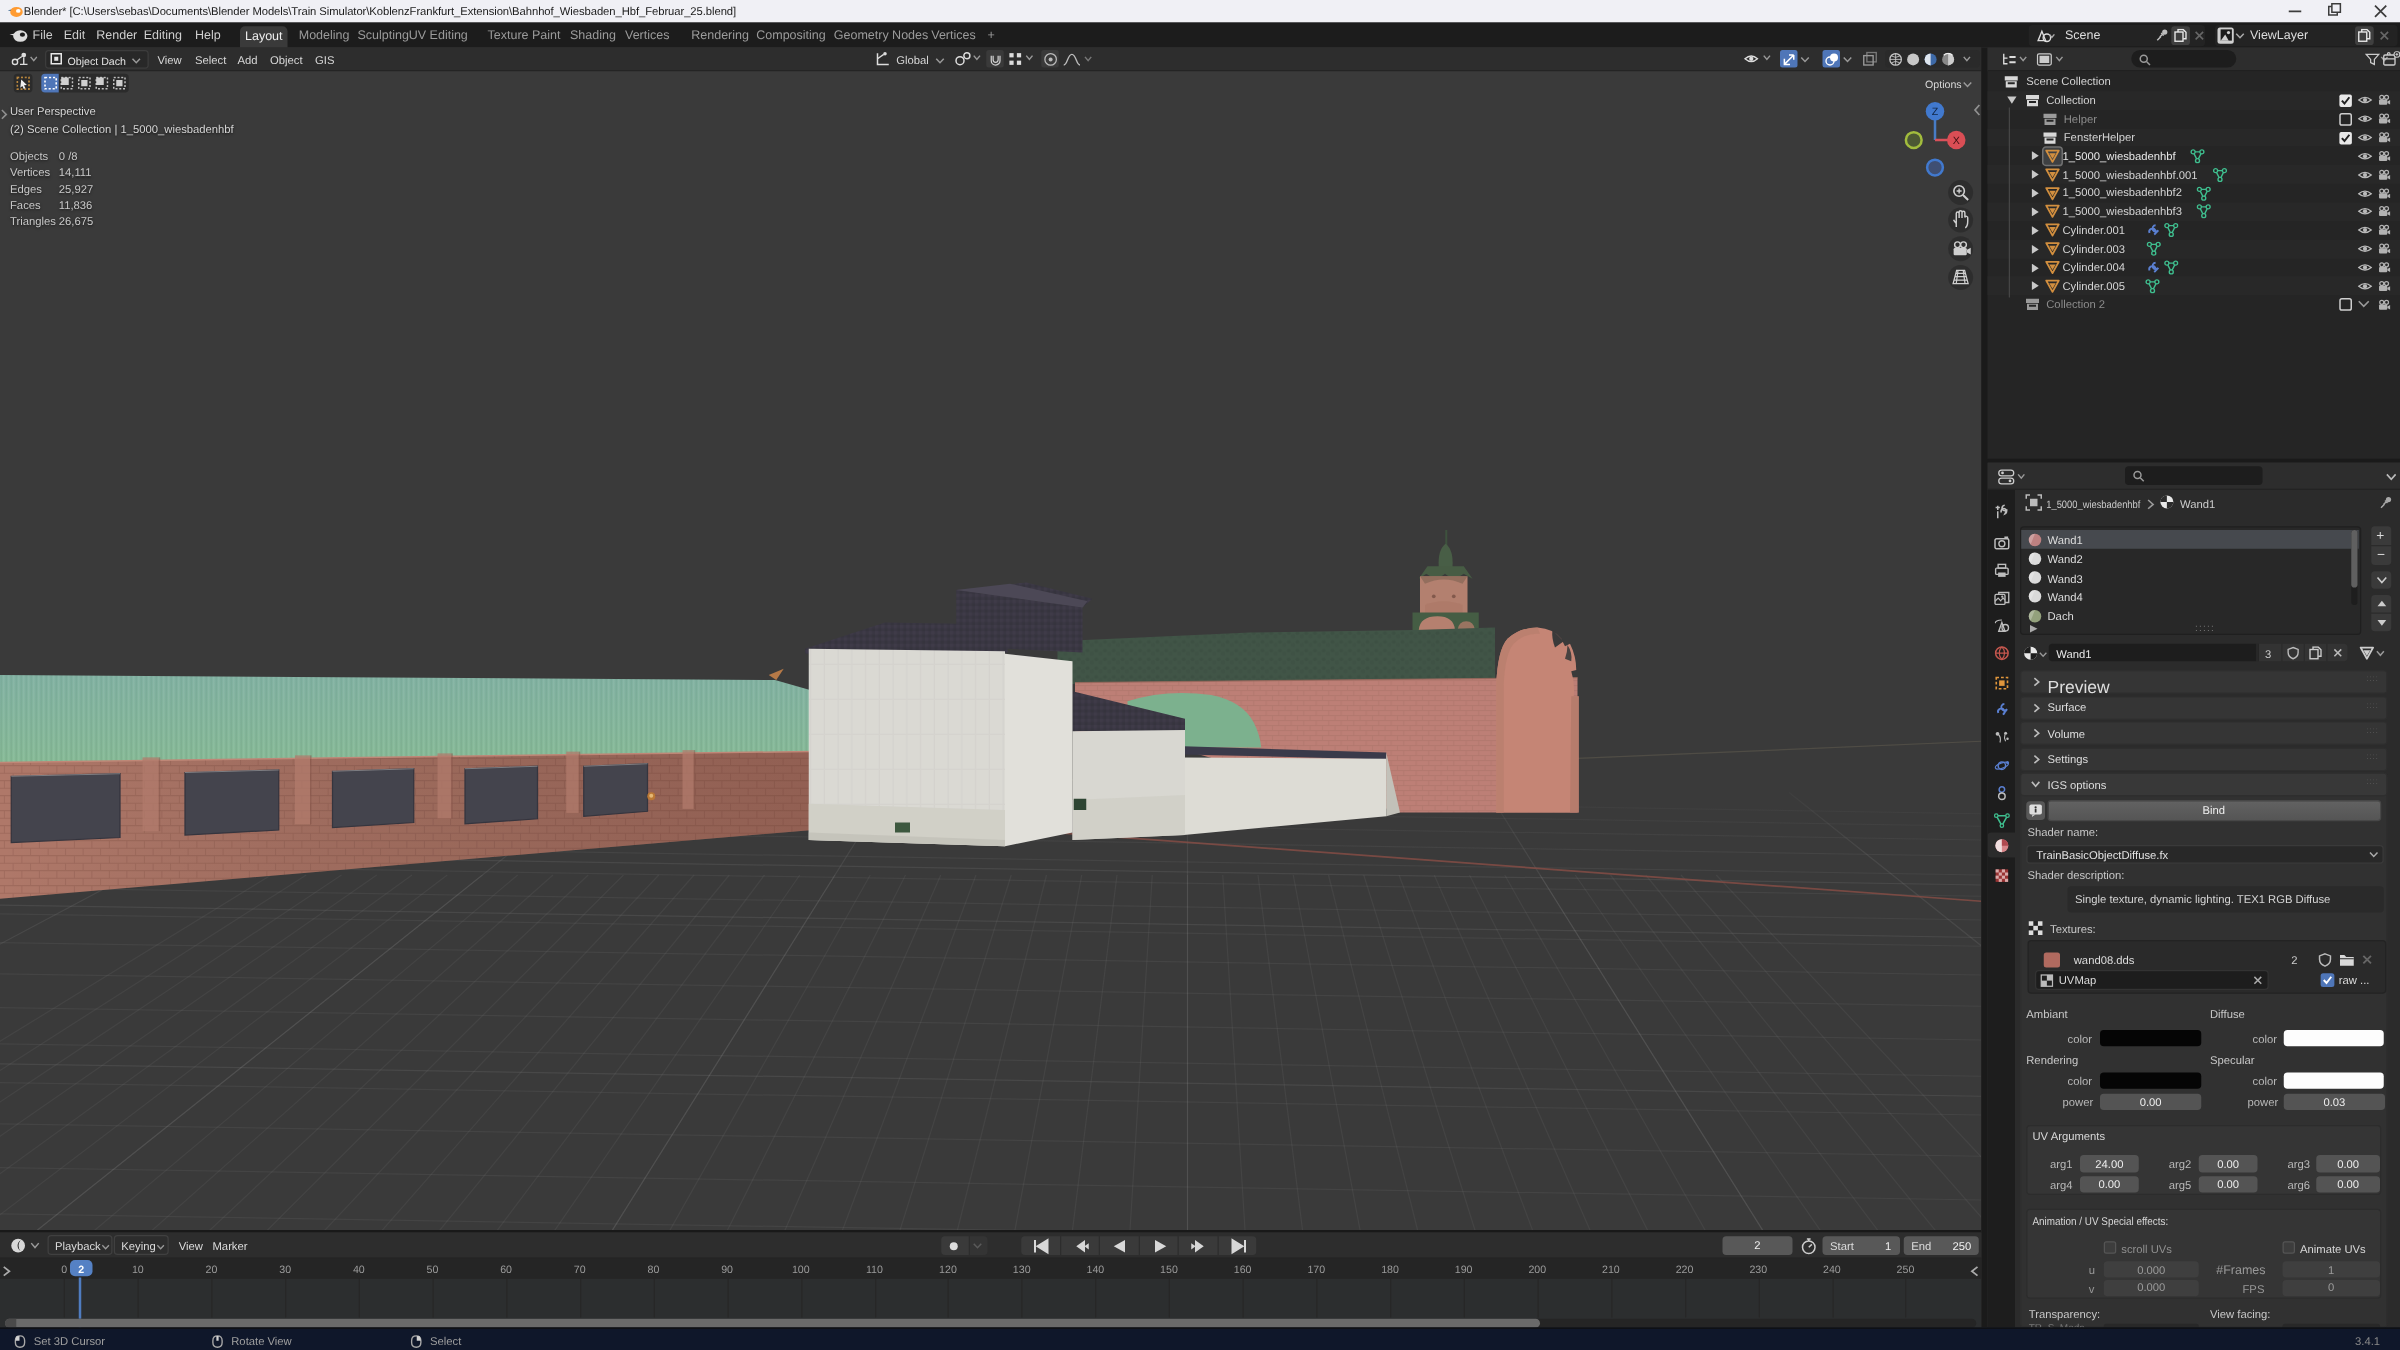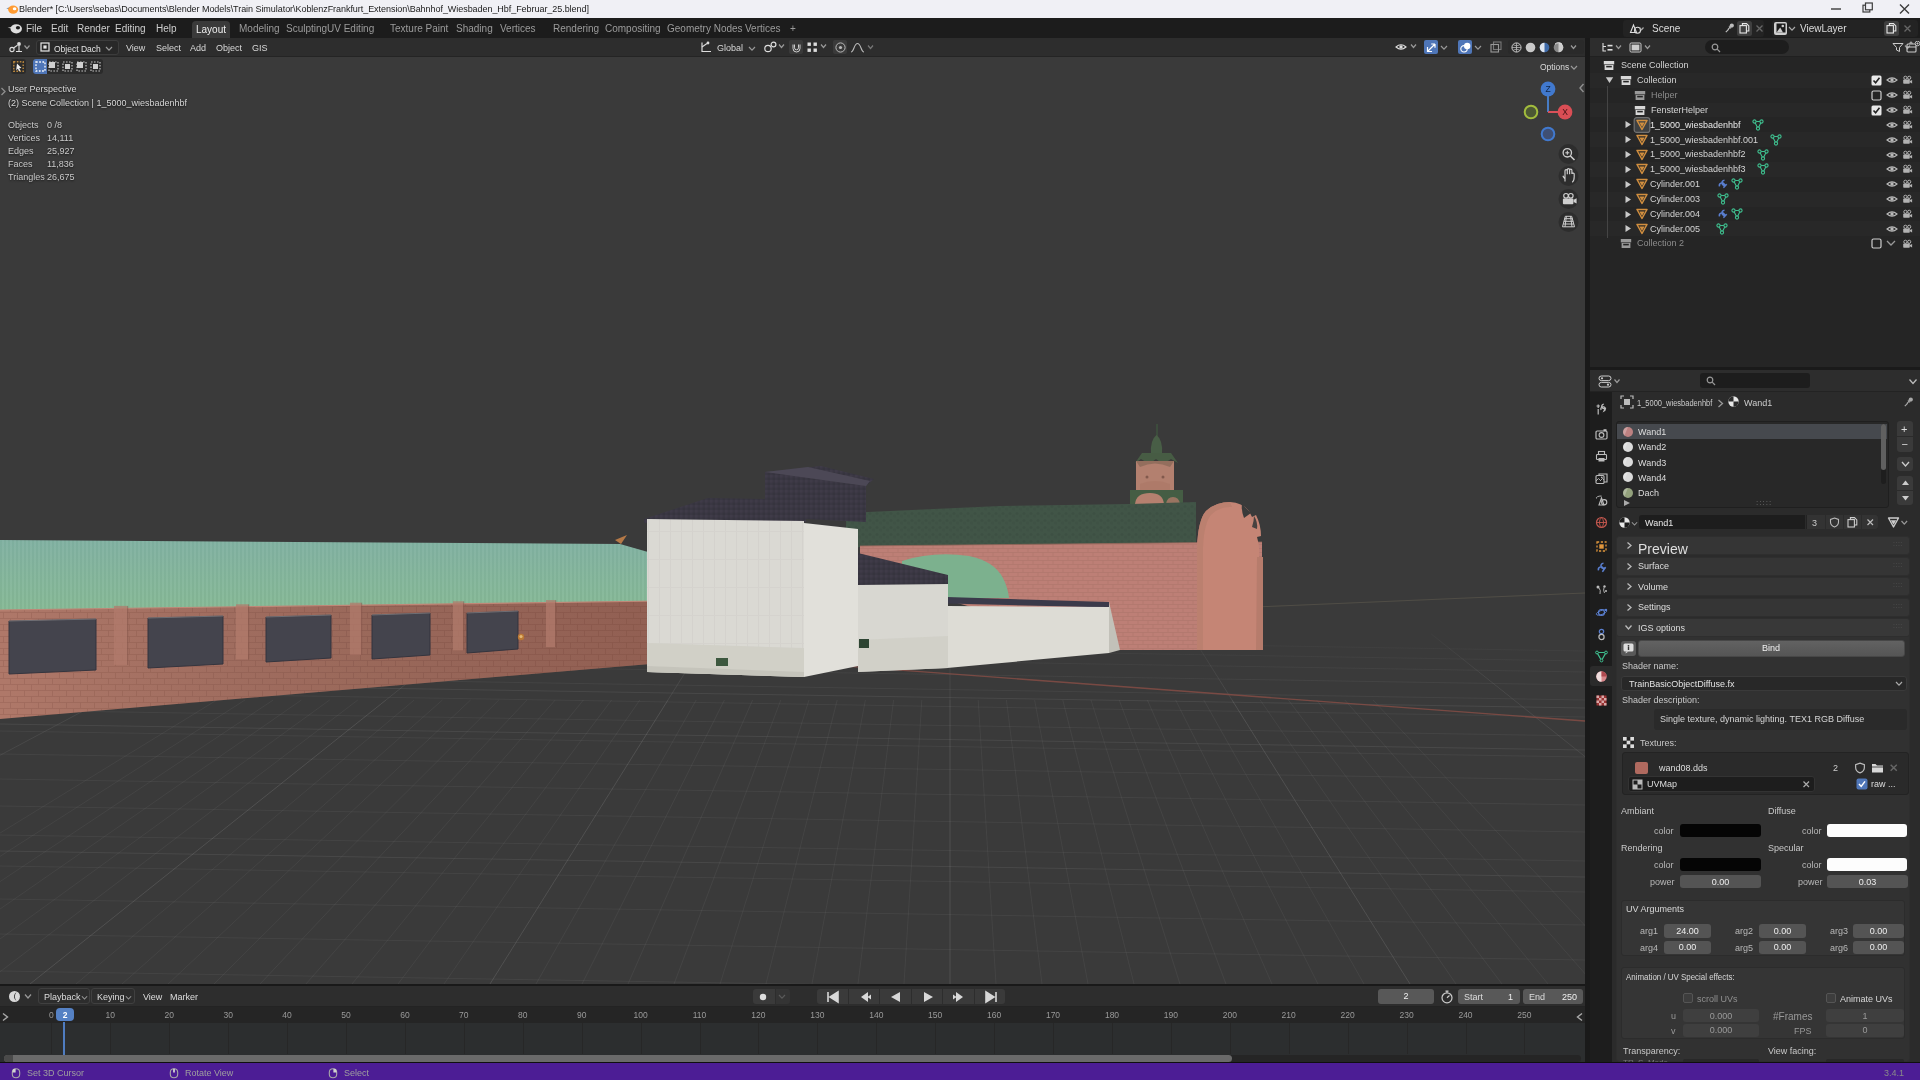--- a/index.html
+++ b/index.html
@@ -1230,21 +1230,21 @@
       <svg class="a" style="left:1px;top:26px" width="8" height="10" viewBox="0 0 8 10">
         <path d="M2 1.5 L6.5 5 L2 8.5" stroke="#aaa" stroke-width="1.4" fill="none"></path>
       </svg>
       <svg class="a" style="left:1576px;top:26px" width="8" height="10" viewBox="0 0 8 10">
         <path d="M6 1.5 L1.5 5 L6 8.5" stroke="#aaa" stroke-width="1.4" fill="none"></path>
       </svg>
       <div class="a" style="left:4px;top:69px;width:1577px;height:7px;background:#252525;border-radius:3.5px"></div>
       <div class="a" style="left:4px;top:69px;width:1228px;height:7px;background:#6a6a6a;border-radius:3.5px"></div>
       <div class="a" style="left:4px;top:69px;width:9px;height:7px;background:#4a4a4a;border-radius:3.5px 0 0 3.5px"></div>
     </div>
-<div class="a" style="left:0;top:1062px;width:1920px;height:18px;background:#4c1d95;color:#9f9f9f;font-size:9px;border-top:1px solid #0f0f0f">
+<div class="a" style="left:0;top:1062px;width:1920px;height:18px;background:#0f172a;color:#9f9f9f;font-size:9px;border-top:1px solid #0f0f0f">
       <svg class="a" style="left:10px;top:3.5px" width="12" height="12" viewBox="0 0 12 12">
         <path d="M2.3 5.6 Q2.3 1.7 6 1.7 Q9.7 1.7 9.7 5.6 V7 Q9.7 10.8 6 10.8 Q2.3 10.8 2.3 7 Z" fill="none" stroke="#a8a8a8" stroke-width="1.1"></path>
         <path d="M3.2 2.0 Q2.3 3.5 2.3 5.6 H5.6 V1.7 Q4.3 1.7 3.2 2.0 Z" fill="#d2d2d2"></path>
       </svg>
       <span class="t" style="left:27px;top:4.5px">Set 3D Cursor</span>
       <svg class="a" style="left:168px;top:3.5px" width="12" height="12" viewBox="0 0 12 12">
         <path d="M2.3 5.6 Q2.3 1.7 6 1.7 Q9.7 1.7 9.7 5.6 V7 Q9.7 10.8 6 10.8 Q2.3 10.8 2.3 7 Z" fill="none" stroke="#a8a8a8" stroke-width="1.1"></path>
         <path d="M5.1 1.7 H6.9 V5.6 H5.1 Z" fill="#d2d2d2"></path>
       </svg>
       <span class="t" style="left:185px;top:4.5px">Rotate View</span>

